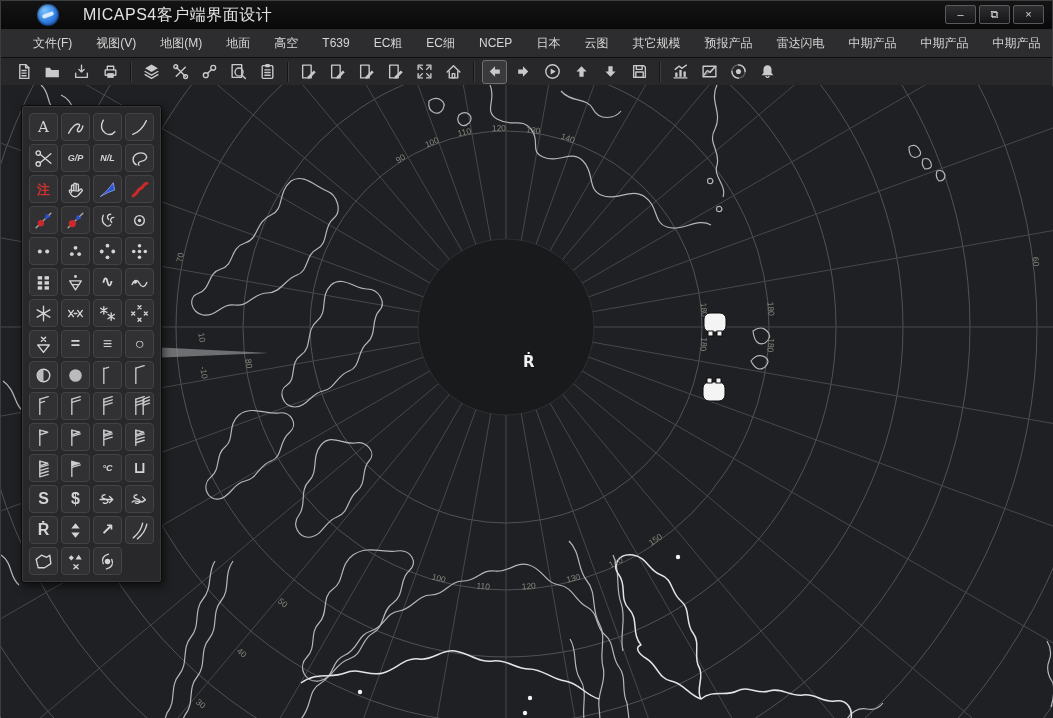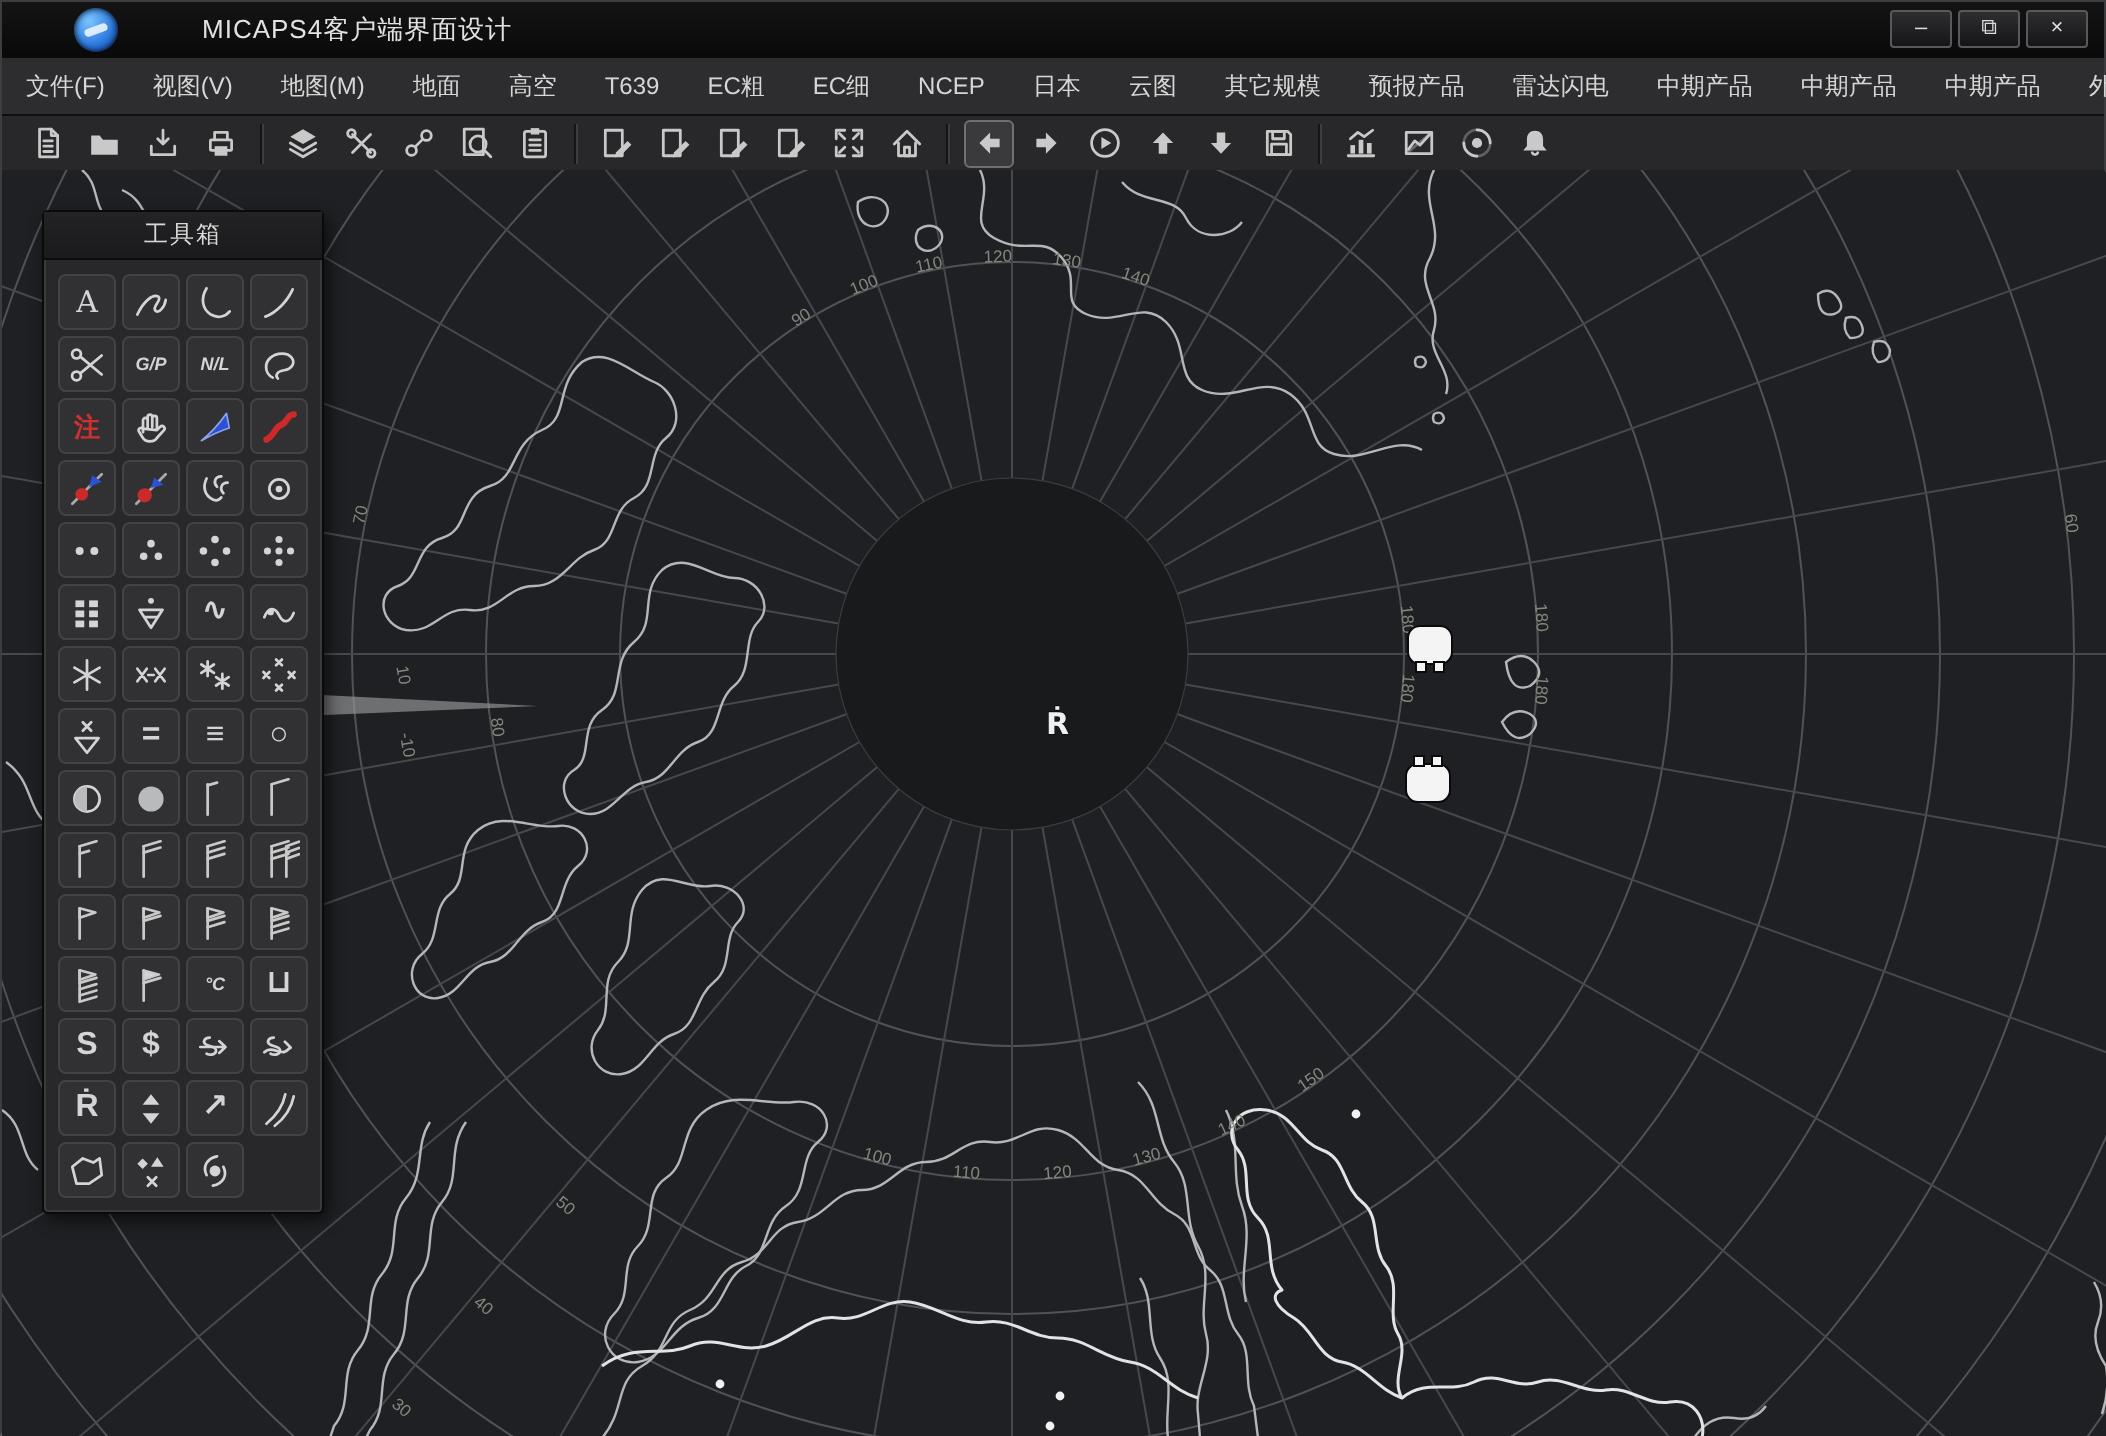--- a/index.html
+++ b/index.html
@@ -9,28 +9,28 @@
   .window{position:absolute;inset:0;border:1px solid #3c3d3f;box-sizing:border-box;
           border-bottom:2px solid #6a6b6d;background:#1f2023;}
   
   .titlebar{position:absolute;left:0;top:0;right:0;height:28px;
             background:linear-gradient(#141414,#090909);display:flex;align-items:center;}
   .logo{width:22px;height:22px;border-radius:50%;margin-left:36px;
         background:radial-gradient(circle at 35% 30%,#7cc4ff,#2f7de0 55%,#123a9a);
         position:relative;flex:0 0 auto;box-shadow:0 0 3px #000 inset;}
   .logo::after{content:"";position:absolute;left:5px;top:9px;width:12px;height:4px;
         border-radius:4px;background:#eaf4ff;transform:rotate(-20deg);opacity:.9;}
-  .title-text{color:#e2e2e2;font-size:13px;margin-left:42px;letter-spacing:.5px;}
+  .title-text{color:#e2e2e2;font-size:16px;margin-left:24px;letter-spacing:.5px;}
   .win-controls{position:absolute;right:8px;top:4px;display:flex;gap:3px;}
   .win-btn{width:29px;height:17px;border:1px solid #58595b;border-radius:2px;
            background:linear-gradient(#2e2e30,#151517);color:#dcdcdc;font-size:11px;
            display:flex;align-items:center;justify-content:center;line-height:1;}
   
   .menubar{position:absolute;left:0;top:28px;right:0;height:28px;background:#2d2d2f;
-           border-bottom:1px solid #0e0e0e;display:flex;align-items:flex-start;padding-left:0;}
+           border-bottom:1px solid #0e0e0e;display:flex;align-items:flex-start;padding-left:20px;}
   .menu-item{color:#d6d6d6;font-size:12px;padding:0 12px;height:100%;
              display:flex;align-items:center;white-space:nowrap;}
   
   .toolbarbar{position:absolute;left:0;top:57px;right:0;height:27px;background:#28282a;
               border-bottom:1px solid #0c0c0c;display:flex;align-items:center;padding-left:10px;}
   .tb-group{display:flex;align-items:center;gap:4px;}
   .tb-sep{width:1px;height:20px;background:#151515;border-right:1px solid #3d3d3f;margin:0 7px;}
   .tb-btn{width:23px;height:22px;display:flex;align-items:center;justify-content:center;border-radius:3px;border:1px solid transparent;}
   .tb-btn.active{background:#3a3a3d;border-color:#707072;}
   .tb-btn svg{width:17px;height:17px;}
@@ -445,21 +445,20 @@
         <g fill="#f4f4f4" stroke="#0a0a0a" stroke-width="1">
           <rect x="702" y="297" width="22" height="19" rx="6"></rect>
           <rect x="706" y="293" width="5" height="5"></rect>
           <rect x="715" y="293" width="5" height="5"></rect>
         </g>
         <text x="522" y="282" font-size="15" font-weight="bold" font-family="DejaVu Sans, sans-serif" fill="#f0f0f0" stroke="#000" stroke-width="0.6" paint-order="stroke">Ṙ</text>
       </svg>
     </div>
 
   <div class="toolbox">
-    <div class="toolbox-title">工具箱</div>
     <div class="toolbox-grid">
         <div class="tool-btn">
           <span class="tg serif">A</span>
         </div>
         <div class="tool-btn">
           <svg viewBox="0 0 20 20" xmlns="http://www.w3.org/2000/svg">
             <g stroke="#d4d4d6" fill="none" stroke-width="1.3" stroke-linecap="round" stroke-linejoin="round">
               <path d="M3.5 15.5C6.5 9 11 5.5 13.5 7c2 1.5-3 4.5-1.5 6.5 1.5 2 4.5-1.5 5-5"></path>
             </g>
           </svg>

